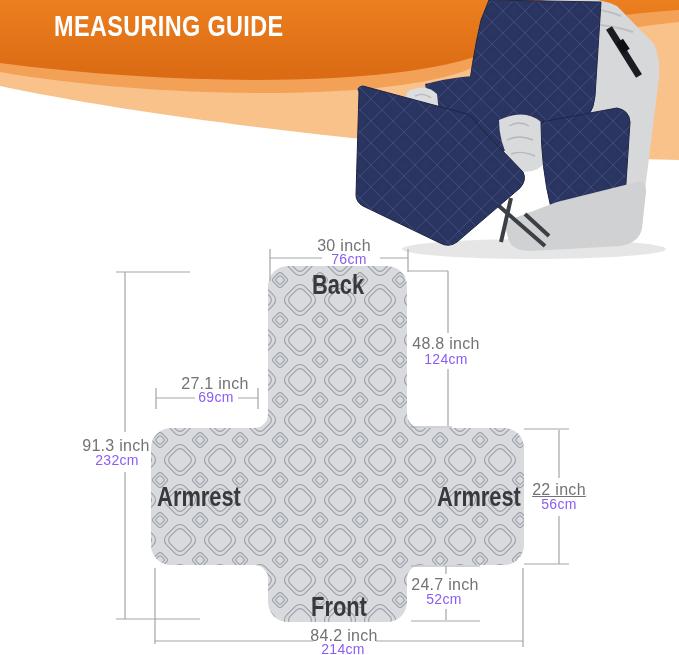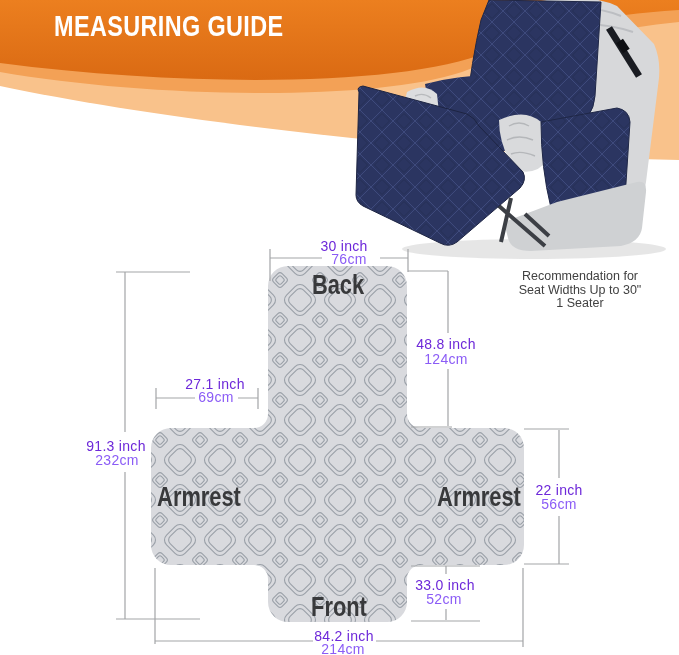--- a/index.html
+++ b/index.html
@@ -3,21 +3,21 @@
 <meta charset="utf-8">
 <style>
   html,body{margin:0;padding:0;background:#ffffff;}
   #frame{position:relative;width:679px;height:655px;background:#ffffff;overflow:hidden;
          font-family:"Liberation Sans","DejaVu Sans",sans-serif;padding-left:24px;}
   #bgsvg{position:absolute;left:0;top:0;}
   .abs{position:absolute;}
   .ctr{transform:translate(-50%,-50%);white-space:nowrap;}
   #title{left:54px;top:9px;font-size:30px;font-weight:bold;color:#ffffff;
          letter-spacing:.5px;transform:scaleX(.78);transform-origin:left top;}
-  .dim-inch{font-size:14px;color:#6d28d9;letter-spacing:.3px;}
+  .dim-inch{font-size:16px;color:#737373;letter-spacing:.3px;}
   .dim-cm{font-size:14px;color:#8b5cf6;letter-spacing:.3px;}
   .panel-label{font-size:28px;font-weight:bold;color:#38393b;letter-spacing:0px;}
   .panel-label span{display:inline-block;transform:scaleX(.78);}
   #recommendation{left:580px;top:290px;text-align:center;font-size:12.5px;
                   color:#414141;line-height:13.5px;}
 </style>
 </head>
 <body>
 
 <div id="frame">
@@ -106,25 +106,20 @@
       <path d="M524,429 H569 M559,430 V478 M559,516 V564 M524,564 H569"></path>
 
       <path d="M411,566 H480 M446,566 V574 M446,609 V620 M411,621 H480"></path>
 
       <path d="M155,568 V644 M523,568 V647 M155,641 H313 M376,641 H523"></path>
     </g>
   </svg>
 
   <div id="title" class="abs">MEASURING GUIDE</div>
 
-  <div id="recommendation" class="abs ctr">
-    <div>Recommendation for</div>
-    <div>Seat Widths Up to 30"</div>
-    <div>1 Seater</div>
-  </div>
 
   <div class="abs ctr panel-label" style="left:338px;top:285px;">
     <span>Back</span></div>
   <div class="abs ctr panel-label" style="left:199px;top:497px;">
     <span>Armrest</span></div>
   <div class="abs ctr panel-label" style="left:479px;top:497px;">
     <span>Armrest</span></div>
   <div class="abs ctr panel-label" style="left:339px;top:607px;">
     <span>Front</span></div>
 
@@ -142,26 +137,26 @@
     <div class="abs ctr dim-inch" style="left:215px;top:384px;">27.1 inch</div>
     <div class="abs ctr dim-cm" style="left:216px;top:397px;">69cm</div>
   </div>
 
   <div>
     <div class="abs ctr dim-inch" style="left:116px;top:446px;">91.3 inch</div>
     <div class="abs ctr dim-cm" style="left:117px;top:460px;">232cm</div>
   </div>
 
   <div>
-    <div class="abs ctr dim-inch" style="left:559px;top:490px;">22 inch</div>
+    <div class="abs ctr dim-inch" style="left:559px;top:490px;text-decoration:underline;">22 inch</div>
     <div class="abs ctr dim-cm" style="left:559px;top:504px;text-align:right;">56cm</div>
   </div>
 
   <div>
-    <div class="abs ctr dim-inch" style="left:445px;top:585px;">33.0 inch</div>
+    <div class="abs ctr dim-inch" style="left:445px;top:585px;">24.7 inch</div>
     <div class="abs ctr dim-cm" style="left:444px;top:599px;">52cm</div>
   </div>
 
   <div>
     <div class="abs ctr dim-inch" style="left:344px;top:636px;">84.2 inch</div>
     <div class="abs ctr dim-cm" style="left:343px;top:649px;">214cm</div>
   </div>
 
 </div>
 

